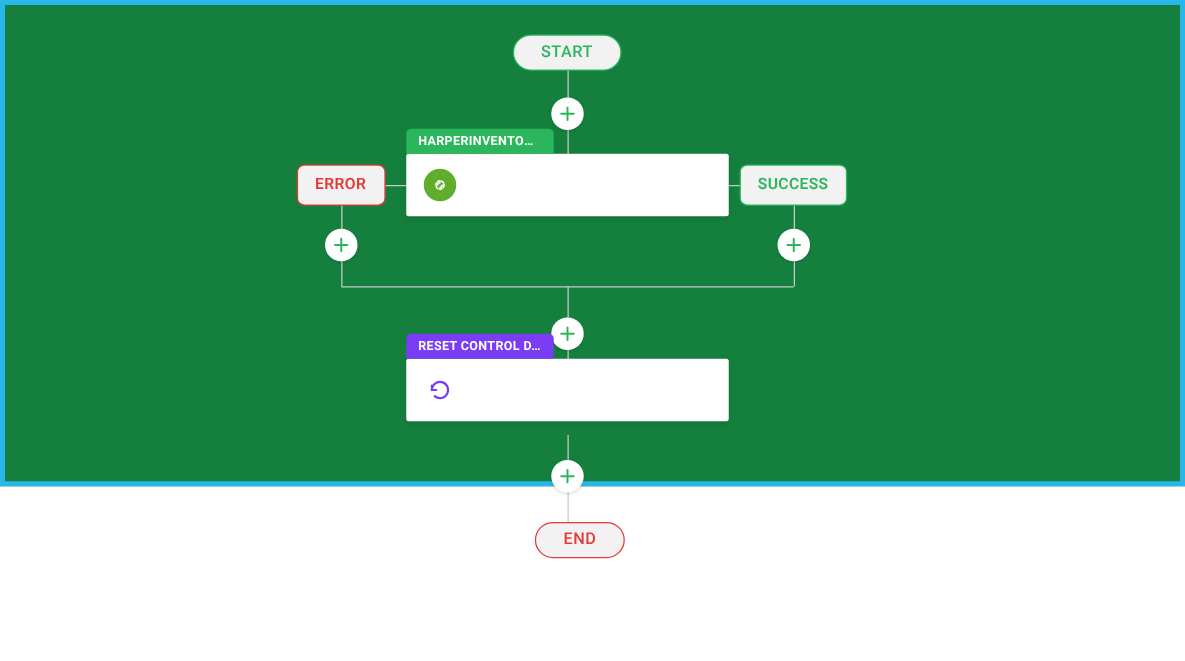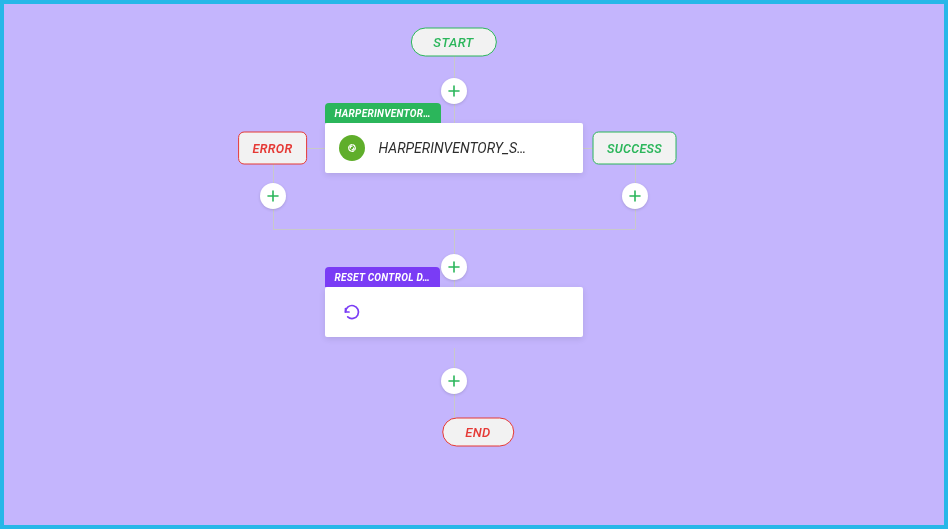--- a/index.html
+++ b/index.html
@@ -1,17 +1,17 @@
 <!DOCTYPE html>
 <html><head>
 <meta charset="utf-8">
 <style>
   * { box-sizing: border-box; margin: 0; padding: 0; }
   html, body { width: 948px; height: 529px; overflow: hidden; font-family: -apple-system, BlinkMacSystemFont, "Segoe UI", Roboto, Arial, sans-serif; }
-  .frame { width: 948px; height: 529px; border: 4px solid #27B7E8; background: #c4b5fd; position: relative; font-style: italic; }
+  .frame { width: 948px; height: 389px; border: 4px solid #27B7E8; background: #15803d; position: relative; }
   .canvas { position: absolute; inset: 0; }
 
   .pill {
     position: absolute;
     transform: translate(-50%, -50%);
     border-radius: 999px;
     padding: 6px 22px;
     font-size: 13px;
     letter-spacing: .4px;
     background: #F2F2F2;
@@ -134,21 +134,20 @@
       <div class="node-tag green">HARPERINVENTOR…</div>
       <div class="node-body">
         <div class="node-icon green">
           <svg width="16" height="16" viewBox="0 0 16 16">
               <g fill="none" stroke="#fff" stroke-width="1.3" stroke-linecap="round">
                 <circle cx="8" cy="8" r="3.3" stroke-dasharray="2 1.3"></circle>
                 <path d="M6.2 8c0-1 .8-1.8 1.8-1.8M9.8 8c0 1-.8 1.8-1.8 1.8"></path>
               </g>
             </svg>
         </div>
-        <div class="node-title">HARPERINVENTORY_S…</div>
       </div>
     </div>
 
     <div class="plus-btn" style="left:268.5px; top:192px;">
       <svg width="12" height="12" viewBox="0 0 12 12">
           <path d="M6 1v10M1 6h10" stroke="#2BB65B" stroke-width="1.6" stroke-linecap="round"></path>
         </svg>
     </div>
 
     <div class="plus-btn" style="left:630.5px; top:192px;">
@@ -176,18 +175,18 @@
         </div>
       </div>
     </div>
 
     <div class="plus-btn" style="left:449.5px; top:377px;">
       <svg width="12" height="12" viewBox="0 0 12 12">
           <path d="M6 1v10M1 6h10" stroke="#2BB65B" stroke-width="1.6" stroke-linecap="round"></path>
         </svg>
     </div>
 
-    <div class="pill end" style="left:474px; top:428px;">
+    <div class="pill end" style="left:460px; top:428px;">
       <span>END</span>
     </div>
 
   </div>
 </div>
 
 </body></html>

